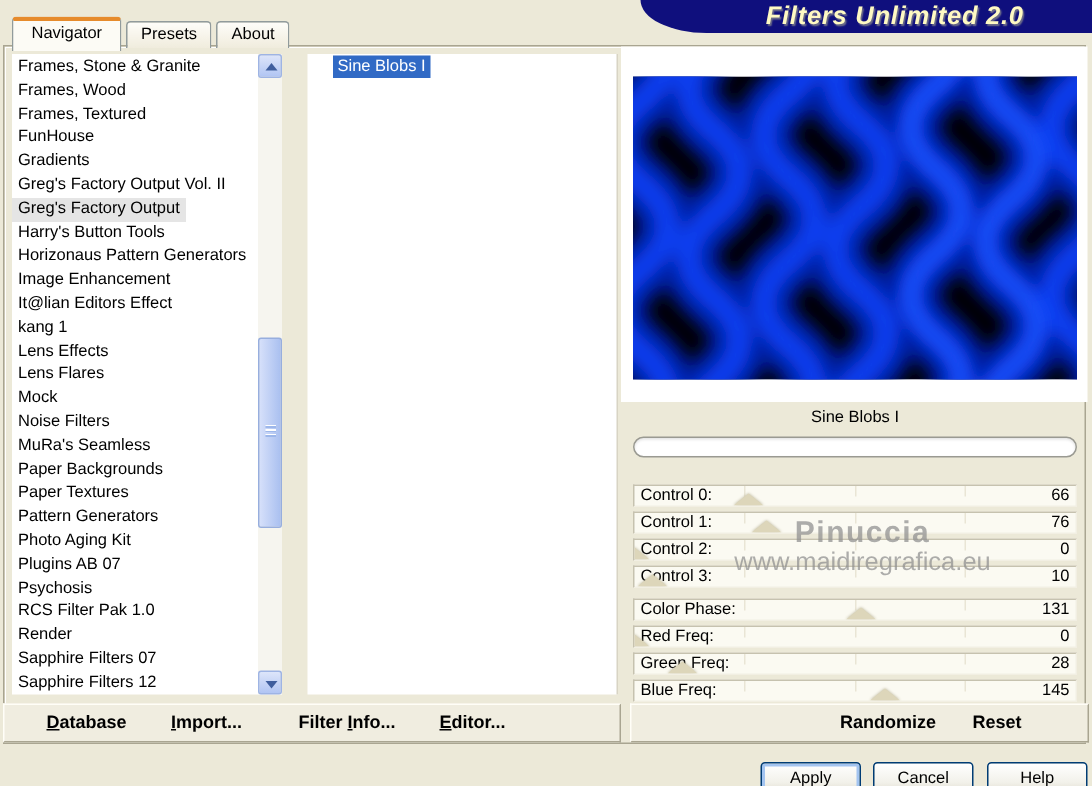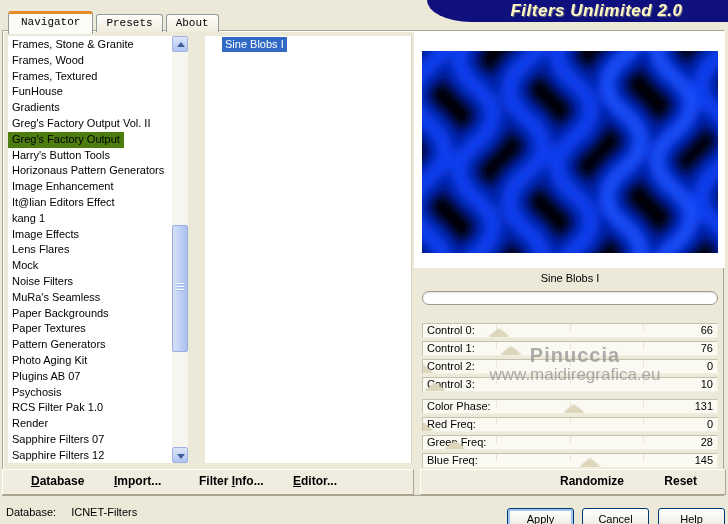--- a/index.html
+++ b/index.html
@@ -9,32 +9,32 @@
   
   .banner{position:absolute;left:427px;top:0;width:301px;height:22px;background:#0f0f7d;
           border-bottom-left-radius:48px 24px;}
   .banner-title{position:absolute;left:44px;right:6px;top:0;line-height:21px;text-align:center;
           color:#fef9c3;font-size:17px;font-weight:bold;font-style:italic;letter-spacing:.5px;
           text-shadow:1px 1px 1px #70708a;white-space:nowrap;}
 
   
   .tabs{position:absolute;left:8px;top:11px;display:flex;gap:3px;z-index:3;}
   .tab{border:1px solid #919b9c;border-bottom:none;border-radius:3px 3px 0 0;padding:0 9px;
-       height:17px;line-height:17px;margin-top:3px;background:linear-gradient(#fefdf9,#f0ecdd);cursor:default;font-family:Liberation Mono, monospace;}
+       height:17px;line-height:17px;margin-top:3px;background:linear-gradient(#fefdf9,#f0ecdd);cursor:default;}
   .tab.active{background:#fcfbf5;border-top:3px solid #e68b2c;height:20px;margin-top:0;line-height:17px;padding:0 12px;}
 
   
   .pane{position:absolute;left:2px;top:30px;width:722px;height:466px;background:#ece9d8;
         border:1px solid #a9a591;box-sizing:border-box;box-shadow:inset 1px 1px 0 #fff;}
 
   
   .nav-listbox{position:absolute;left:8px;top:36px;width:180px;height:427px;background:#fff;}
   .nav-items{position:absolute;left:0;top:1px;right:17px;bottom:0;overflow:hidden;}
   .list-item{height:15.8px;line-height:15.8px;padding:0 4px;white-space:nowrap;cursor:default;}
-  .list-item.selected{background:#4d7c0f;width:max-content;}
+  .list-item.selected{background:#e5e5e5;width:max-content;}
 
   
   .scrollbar{position:absolute;right:0;top:0;width:16px;height:100%;background:#f6f5ef;}
   .sb-btn{position:absolute;left:0;width:16px;height:16px;box-sizing:border-box;border:1px solid #9eb4e4;
           border-radius:2px;background:linear-gradient(#dde5fa,#b1c5f3);}
   .sb-btn.up{top:0}.sb-btn.down{bottom:0}
   .sb-arrow{position:absolute;left:4px;width:0;height:0;border-left:4px solid transparent;border-right:4px solid transparent;}
   .sb-btn.up .sb-arrow{top:5px;border-bottom:5px solid #3f5e9e;}
   .sb-btn.down .sb-arrow{top:6px;border-top:5px solid #3f5e9e;}
   .sb-thumb{position:absolute;left:0;top:189px;width:16px;height:127px;box-sizing:border-box;
@@ -76,21 +76,21 @@
   .wm1{font-size:20px;font-weight:bold;letter-spacing:1px;}
   .wm2{font-size:17px;}
 
   
   .strip{position:absolute;top:469px;height:26px;box-sizing:border-box;background:#f0ede0;
          border:1px solid;border-color:#fffef7 #a9a591 #a9a591 #fffef7;}
   .strip-left{left:2px;width:412px;}
   .strip-right{left:420px;width:306px;}
   .strip-btn{position:absolute;top:0;line-height:23px;font-weight:bold;font-size:12px;cursor:default;white-space:nowrap;}
   .btn-database{left:28px}.btn-import{left:111px}.btn-filterinfo{left:196px}.btn-editor{left:290px}
-  .btn-randomize{right:101px}.btn-reset{right:28px}
+  .btn-randomize{right:101px}.btn-reset{right:44px}
   .u{text-decoration:underline;}
 
   
   .statusbar{position:absolute;left:6px;top:504px;line-height:16px;}
   .status-value{margin-left:15px;}
 
   
   .xp-btn{position:absolute;top:508px;width:67px;height:23px;box-sizing:border-box;border:1px solid #003c74;
           border-radius:3px;background:linear-gradient(#fff,#f2f1ea 60%,#dcd8cb);font-size:11px;
           text-align:center;line-height:20px;cursor:default;}
@@ -122,21 +122,21 @@
         <div class="list-item">Frames, Textured</div>
         <div class="list-item">FunHouse</div>
         <div class="list-item">Gradients</div>
         <div class="list-item">Greg's Factory Output Vol. II</div>
         <div class="list-item selected">Greg's Factory Output</div>
         <div class="list-item">Harry's Button Tools</div>
         <div class="list-item">Horizonaus Pattern Generators</div>
         <div class="list-item">Image Enhancement</div>
         <div class="list-item">It@lian Editors Effect</div>
         <div class="list-item">kang 1</div>
-        <div class="list-item">Image Effects</div>
+        <div class="list-item">Lens Effects</div>
         <div class="list-item">Lens Flares</div>
         <div class="list-item">Mock</div>
         <div class="list-item">Noise Filters</div>
         <div class="list-item">MuRa's Seamless</div>
         <div class="list-item">Paper Backgrounds</div>
         <div class="list-item">Paper Textures</div>
         <div class="list-item">Pattern Generators</div>
         <div class="list-item">Photo Aging Kit</div>
         <div class="list-item">Plugins AB 07</div>
         <div class="list-item">Psychosis</div>
@@ -251,21 +251,18 @@
     <span class="strip-btn btn-import"><span></span><span class="u">I</span><span>mport...</span></span>
     <span class="strip-btn btn-filterinfo"><span>Filter </span><span class="u">I</span><span>nfo...</span></span>
     <span class="strip-btn btn-editor"><span></span><span class="u">E</span><span>ditor...</span></span>
   </div>
 
   <div class="strip strip-right">
     <span class="strip-btn btn-randomize">Randomize</span>
     <span class="strip-btn btn-reset">Reset</span>
   </div>
 
-  <div class="statusbar">
-    <span>Database:</span><span class="status-value">ICNET-Filters</span>
-  </div>
 
   <div class="xp-btn apply">Apply</div>
   <div class="xp-btn cancel">Cancel</div>
   <div class="xp-btn help">Help</div>
 
 </div>
 
 </body></html>

